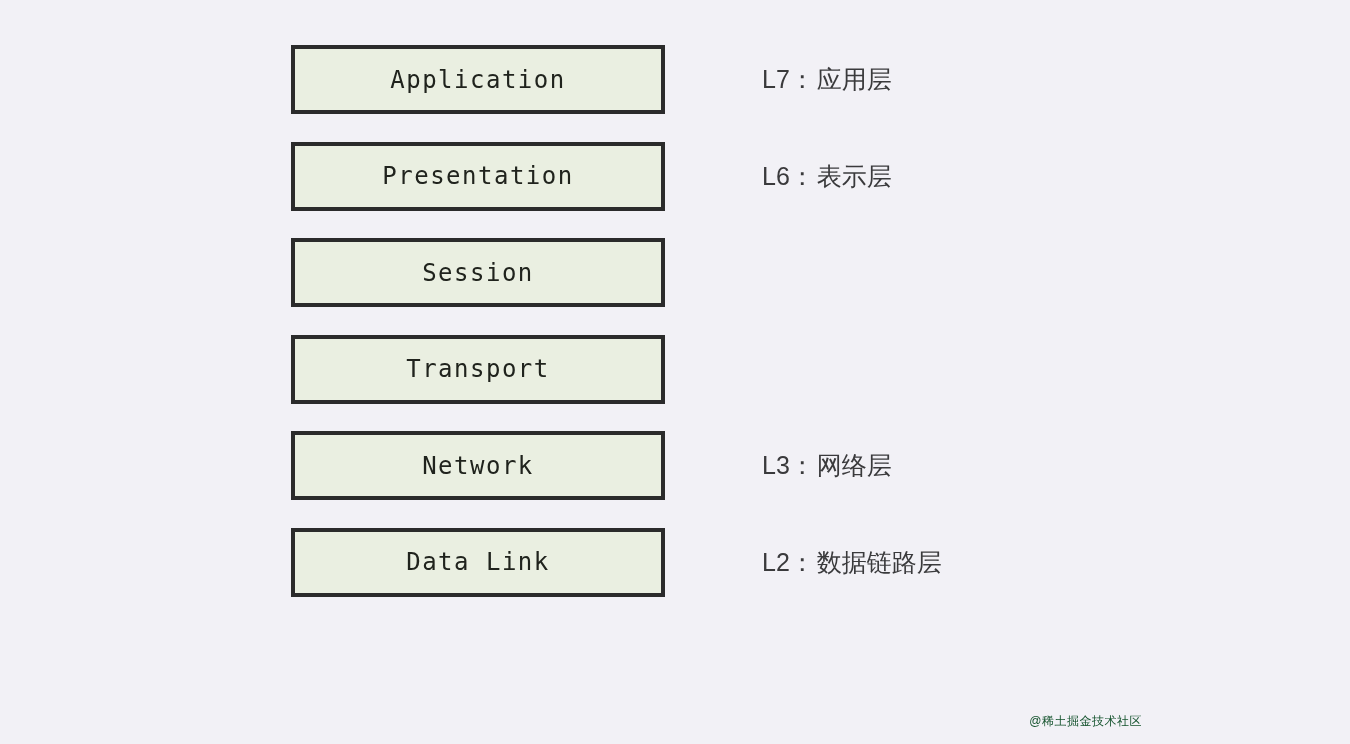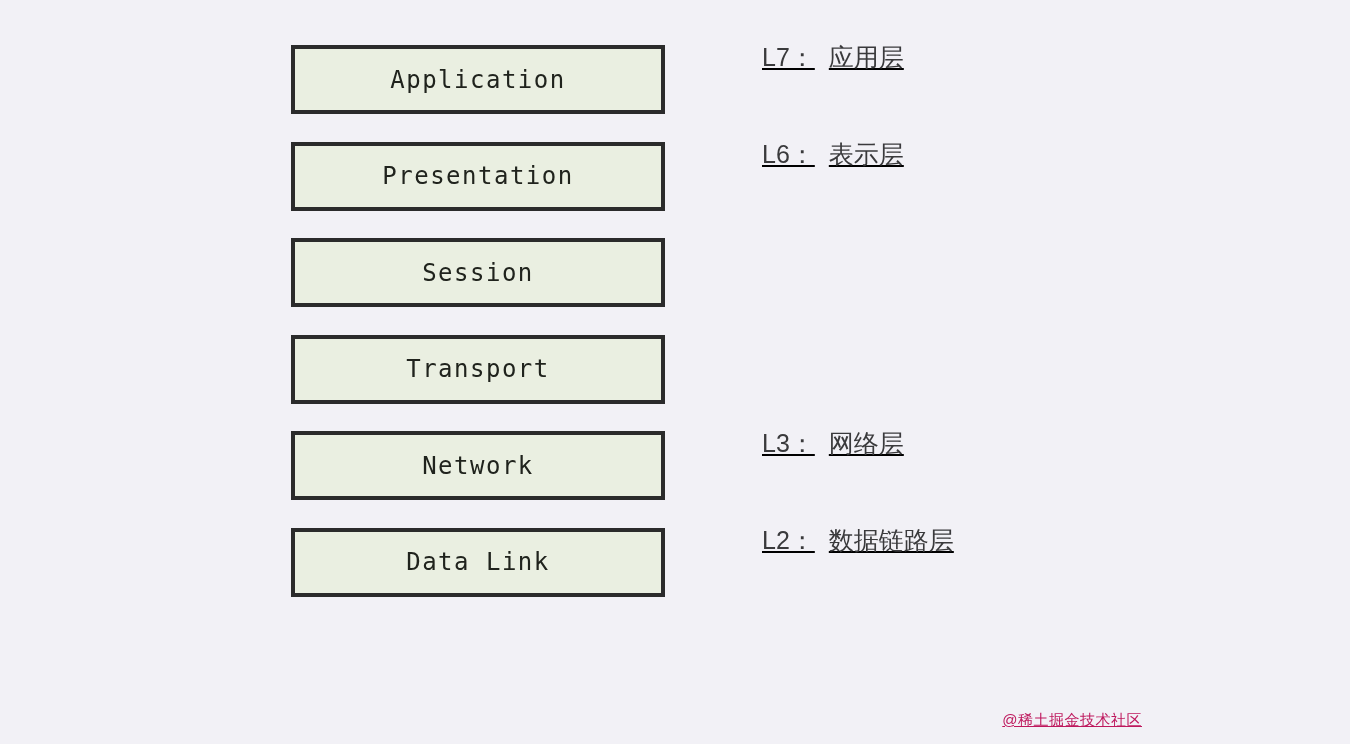--- a/index.html
+++ b/index.html
@@ -57,49 +57,48 @@
     line-height: 1;
     white-space: pre;
   }
 
   .layer-caption {
     position: absolute;
     left: 471px;
     top: 0;
     height: 69px;
     display: flex;
+    align-items: center;
     white-space: nowrap;
-    text-decoration: underline;
   }
 
   .caption-code {
     font-family: "Liberation Sans", sans-serif;
     font-size: 25px;
     color: #3a3a3c;
     line-height: 1;
   }
 
   .caption-name {
     font-family: "Liberation Sans", sans-serif;
     font-size: 25px;
     color: #3a3a3c;
     line-height: 1;
-    margin-left: 14px;
+    margin-left: 2px;
   }
 
   .watermark {
     position: absolute;
     right: 18px;
     bottom: 14px;
     font-family: "Liberation Sans", sans-serif;
-    font-size: 15px;
-    color: #be185d;
+    font-size: 12px;
+    color: #14532d;
     letter-spacing: 0.5px;
     white-space: nowrap;
-    text-decoration: underline;
   }
 </style>
 </head>
 <body>
 
 <div class="canvas">
 
   <div class="stack">
 
     <div class="layer-row">

